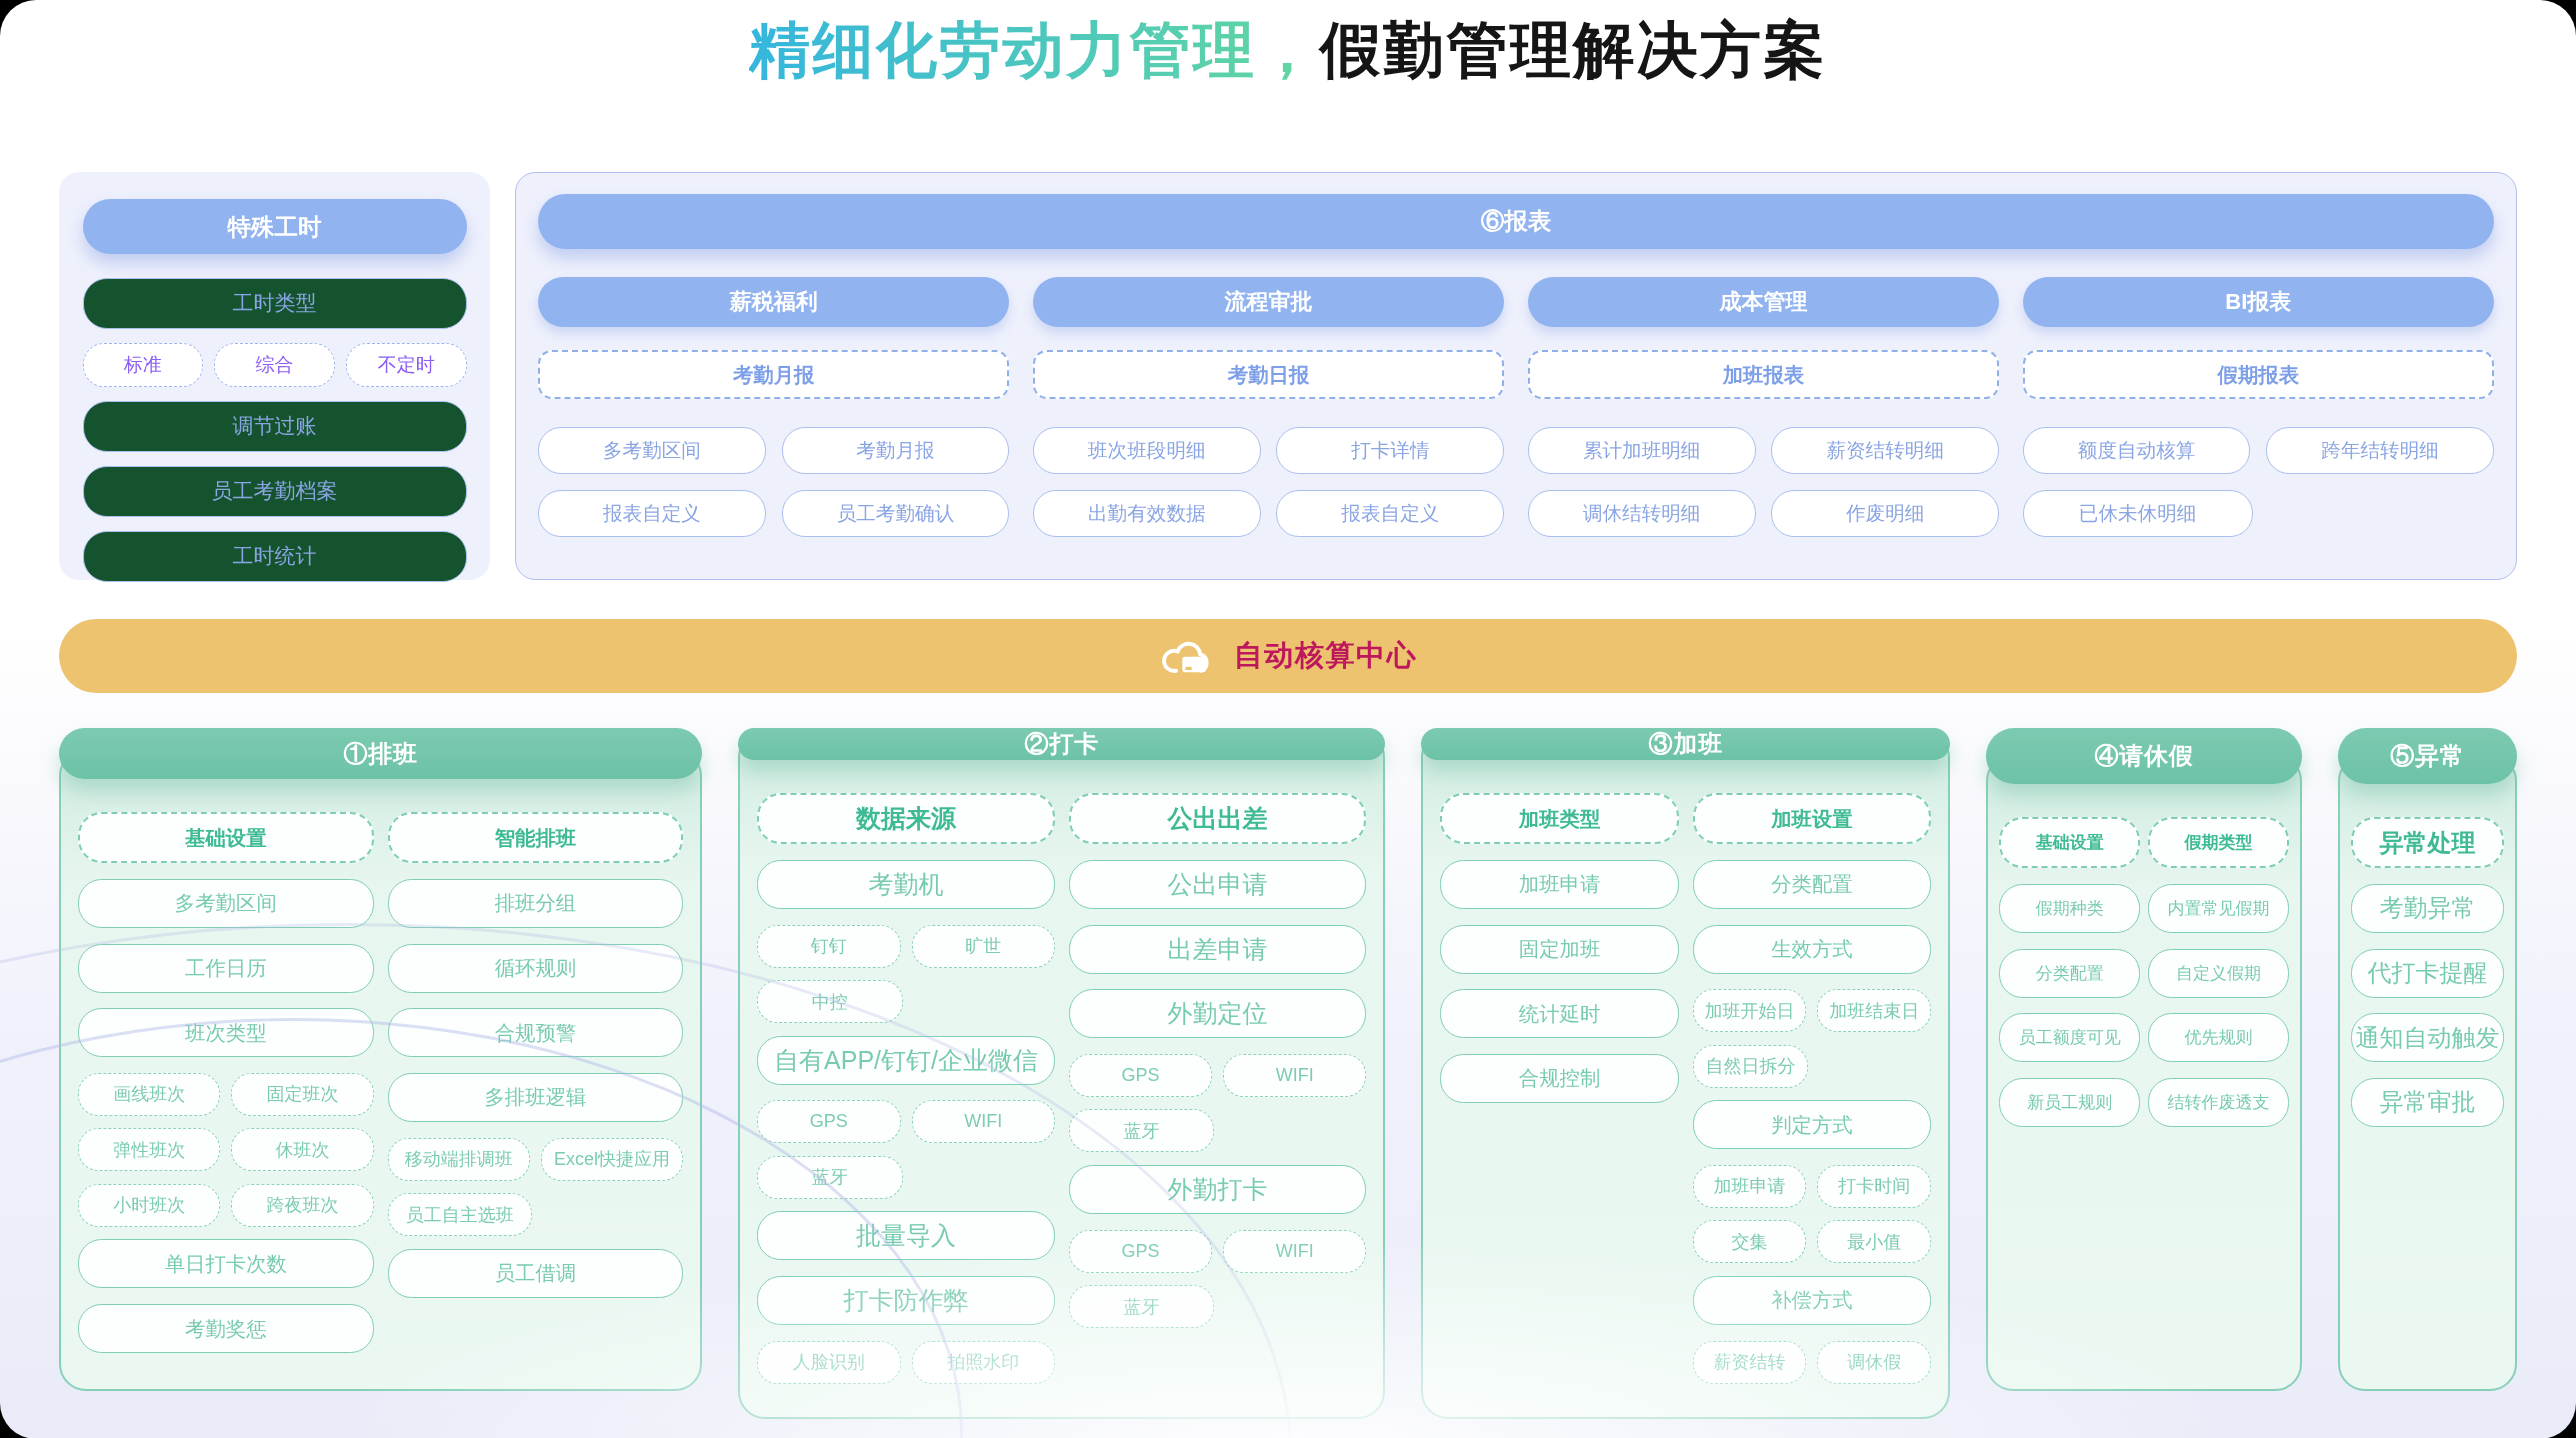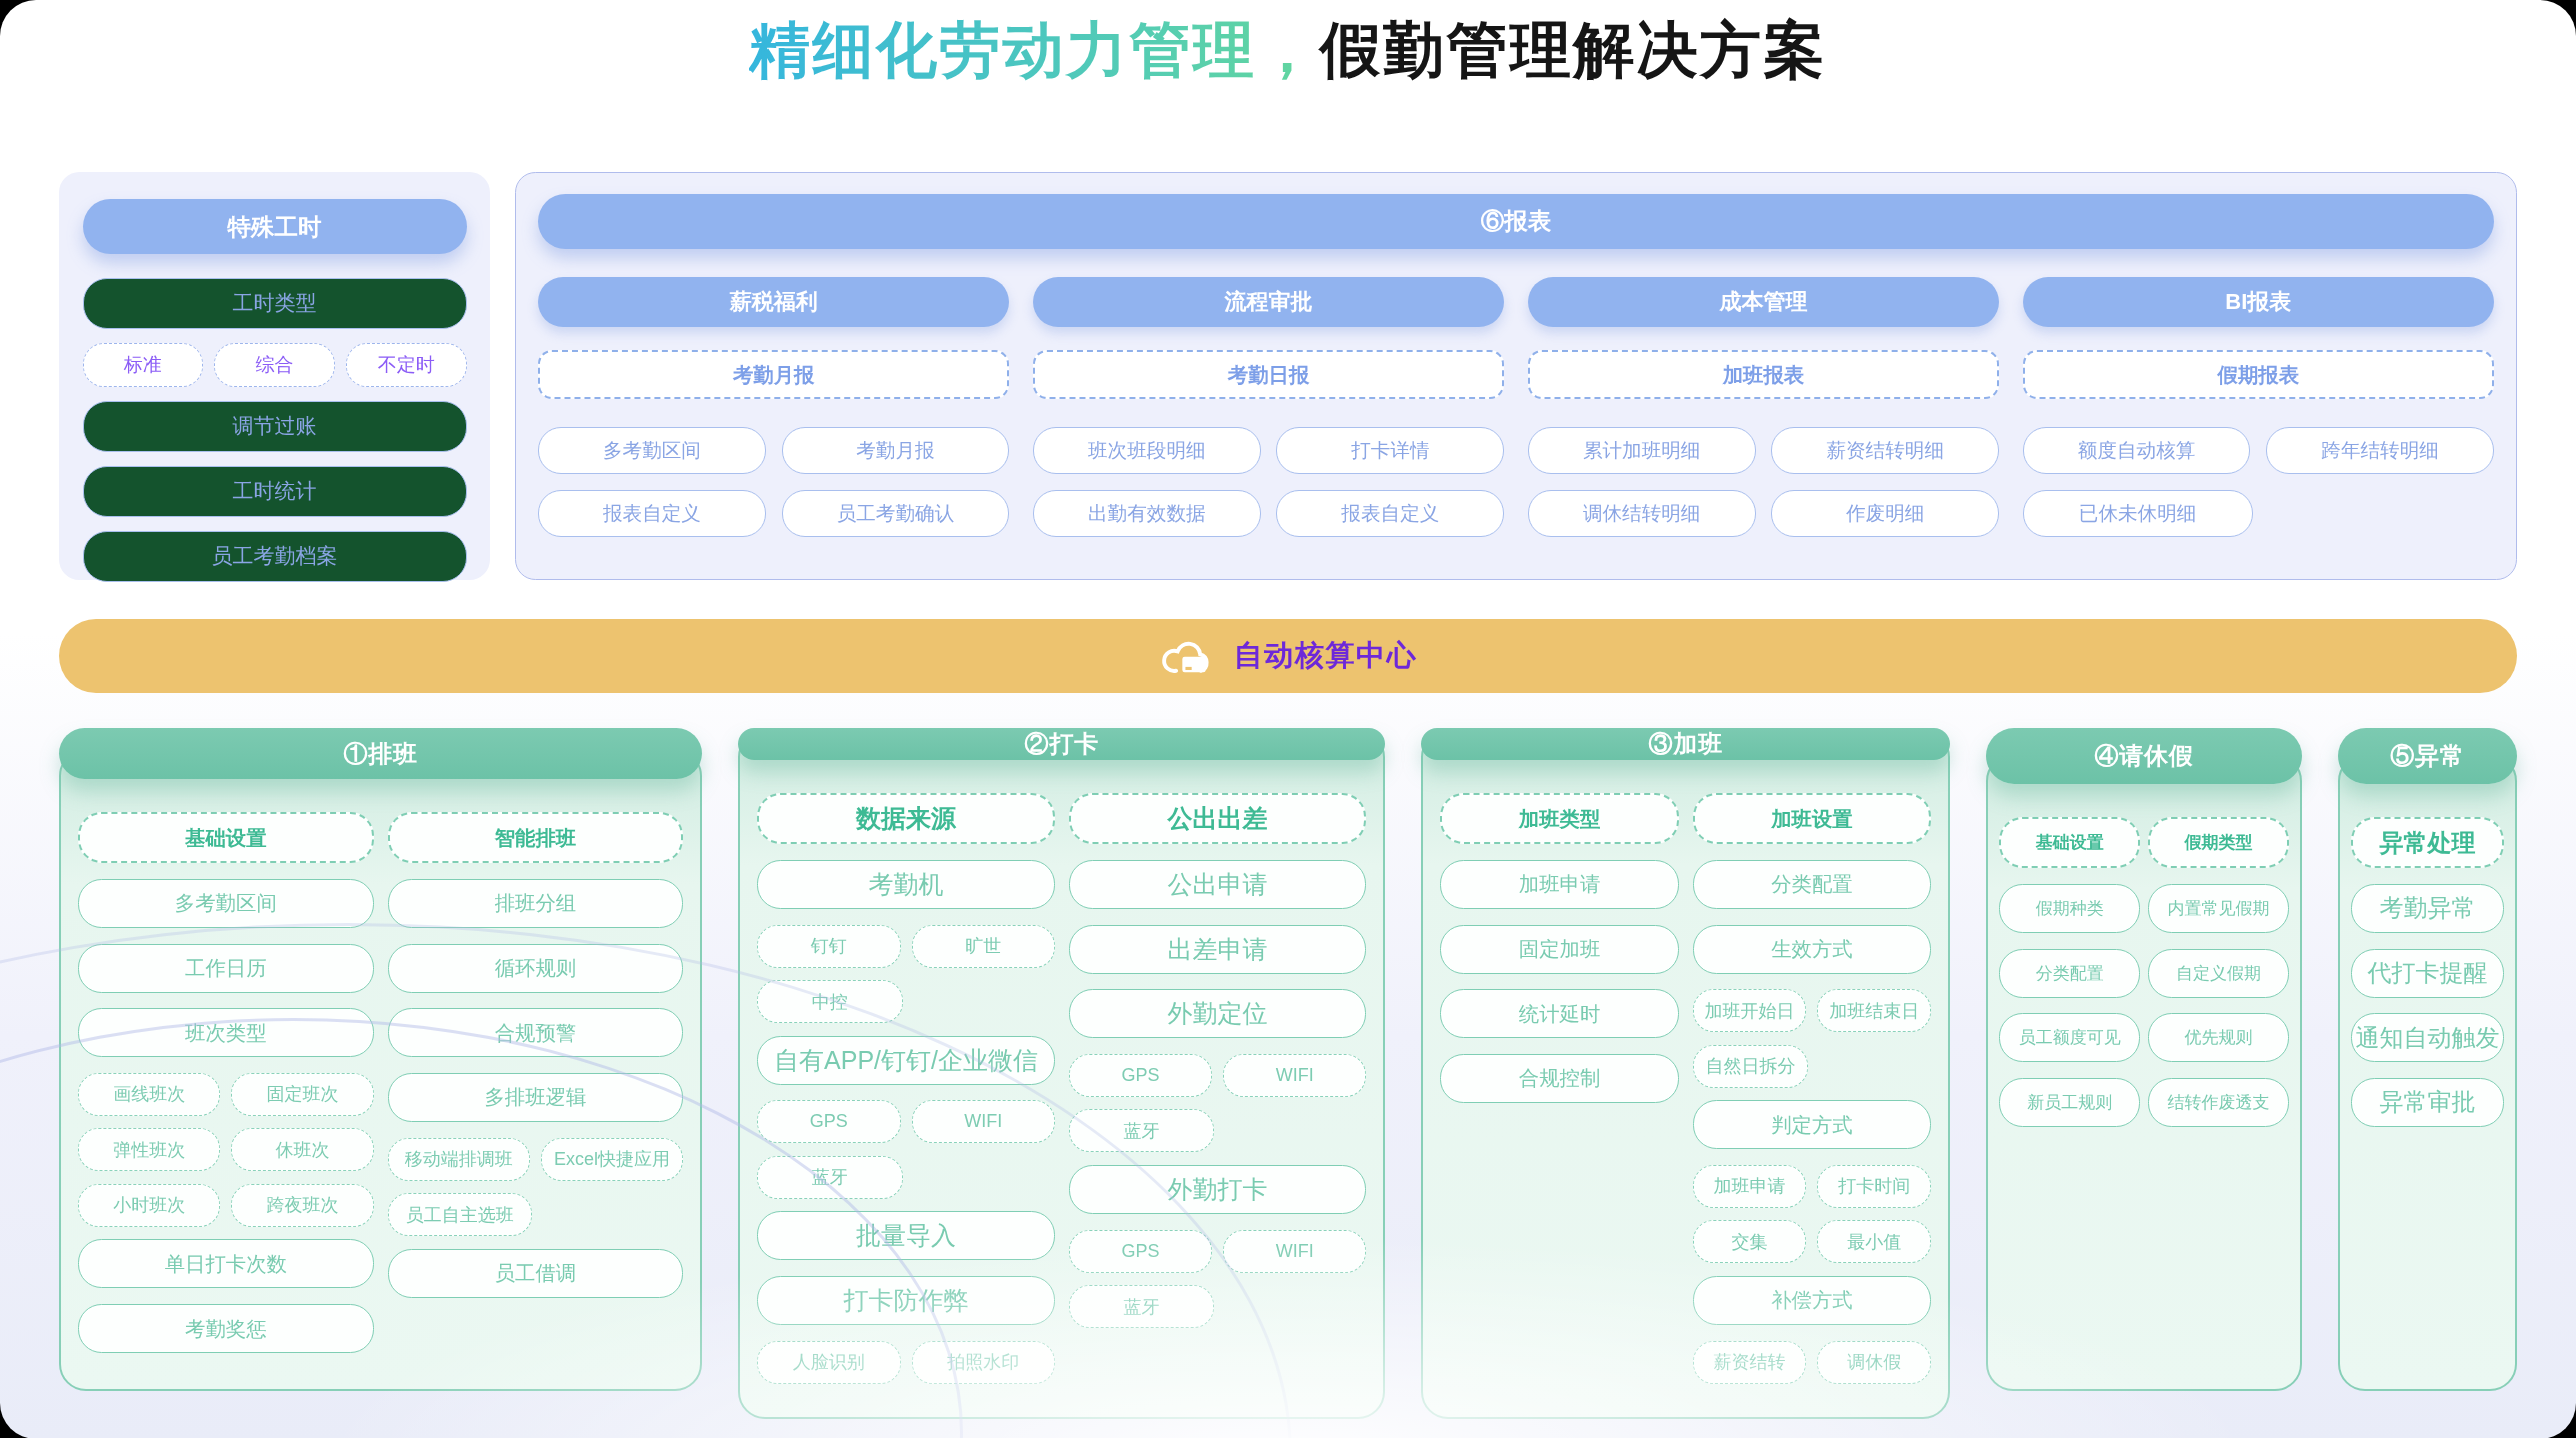--- a/index.html
+++ b/index.html
@@ -43,21 +43,21 @@
   .rcol .rhead{height:50px;border-radius:25px;background:#91b3ef;color:#fff;font-size:22px;font-weight:600;
                display:flex;align-items:center;justify-content:center;margin-bottom:23.5px;box-shadow:0 6.3px 11px rgba(125,155,225,.30);}
   .rcol .pill{height:45px;background:#fff;display:flex;align-items:center;justify-content:center;margin-bottom:28px;}
   .rcol .pill.hd{border:2.4px dashed #8fb0ea;border-radius:14px;color:#7d9fe8;font-weight:700;font-size:20.4px;}
   .rcol .row{display:flex;gap:15.7px;margin-bottom:15.7px;}
   .rcol .sm{flex:1;height:45px;background:#fff;border:1.6px solid #a9bfee;border-radius:23px;color:#8aa5e4;font-size:19.6px;
             display:flex;align-items:center;justify-content:center;white-space:nowrap;}
   .rcol .row .sm:only-child{flex:0 0 calc(50% - 7.8px);}
 
   
-  .center{margin:39px 59px 0;height:74px;border-radius:37px;background:#edc36f;color:#6d28d9;font-size:29px;font-weight:700;
+  .center{margin:39px 59px 0;height:74px;border-radius:37px;background:#edc36f;color:#be185d;font-size:29px;font-weight:700;
           display:flex;align-items:center;justify-content:center;gap:19px;letter-spacing:1.6px;}
   .cloud{width:56px;height:42px;display:block;}
 
   
   .procs{display:flex;gap:36px;margin:35px 59px 0;height:663px;align-items:stretch;}
   .proc{display:flex;flex-direction:column;min-width:0;}
   .proc.c1{flex:815 1 0;}
   .proc.c2{flex:820 1 0;}
   .proc.c3{flex:670 1 0;}
   .proc.c4{flex:400 1 0;}
@@ -100,22 +100,22 @@
     <div class="side blue">
       <div class="bluebar">特殊工时</div>
       <div>
           <div class="pill">工时类型</div>
           <div class="row dash-row">
             <div class="sm dash">标准</div>
             <div class="sm dash">综合</div>
             <div class="sm dash">不定时</div>
           </div>
           <div class="pill">调节过账</div>
+          <div class="pill">员工考勤档案</div>
           <div class="pill">工时统计</div>
-          <div class="pill">员工考勤档案</div>
         </div>
     </div>
 
     <div class="report blue">
       <div class="bluebar bigbar">⑥报表</div>
       <div class="rcols">
         <div class="rcol">
           <div class="rhead">薪税福利</div>
           <div>
               <div class="pill hd">考勤月报</div>

